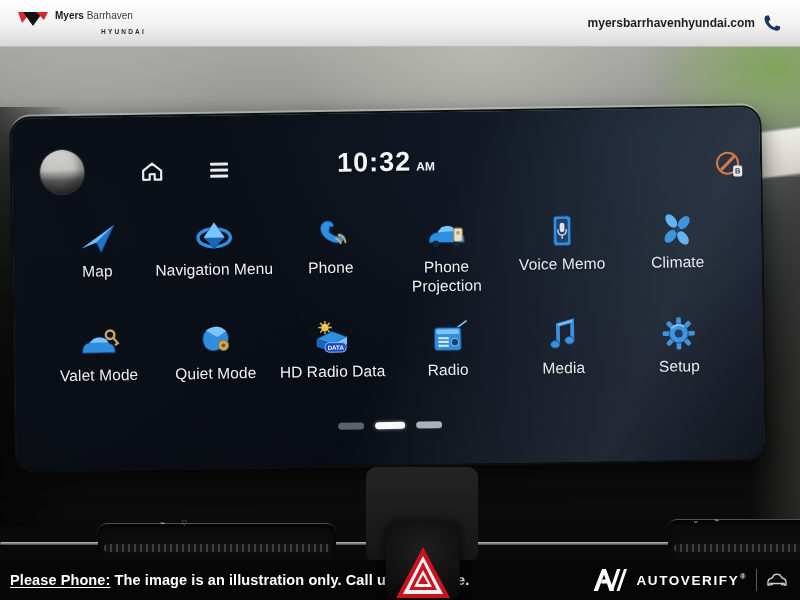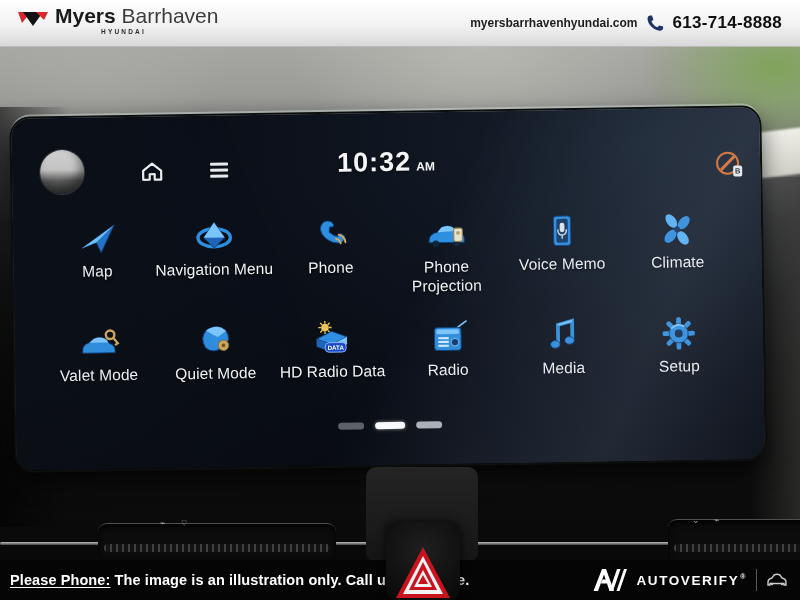--- a/index.html
+++ b/index.html
@@ -7,21 +7,21 @@
        font-family:"Liberation Sans",sans-serif;-webkit-font-smoothing:antialiased;}
 
   
   .banner{position:absolute;left:0;top:0;width:800px;height:47px;
     background:linear-gradient(180deg,#ffffff 0%,#f2f2f2 55%,#d8d8d8 100%);
     border-bottom:1px solid #b9b9b9;display:flex;align-items:center;justify-content:space-between;
     padding:0 18px;box-sizing:border-box;z-index:40;}
   .logo-wrap{display:flex;align-items:flex-start;gap:7px;}
   .logo-mark{margin-top:3px;}
   .logo-text{line-height:15px;}
-  .logo-line1{font-size:21px;color:#1a1a1a;}
+  .logo-line1{font-size:10px;color:#1a1a1a;}
   .logo-line1 .bold{font-weight:800;}
   .logo-line1 .light{font-weight:400;color:#3c3c3c;}
   .logo-sub{font-size:6.5px;letter-spacing:2.2px;color:#2e2e2e;font-weight:700;margin:1px 0 0 46px;}
   .banner-right{display:flex;align-items:center;gap:8px;}
   .site{font-size:12px;font-weight:700;color:#1d1d1d;}
   .phone-num{font-size:17px;font-weight:800;color:#101010;letter-spacing:.3px;}
 
   
   .photo{position:absolute;left:0;top:47px;width:800px;height:513px;overflow:hidden;
     background:
@@ -125,21 +125,20 @@
         <span class="light">Barrhaven</span>
       </div>
       <div class="logo-sub">HYUNDAI</div>
     </div>
   </div>
   <div class="banner-right">
     <span class="site">myersbarrhavenhyundai.com</span>
     <svg width="19" height="19" viewBox="0 0 20 20">
       <path d="M4.5,1.5 C2.6,1.6 1.5,3.2 1.6,5.1 c0.4,6.4 6.5,12.2 12.9,12.6 1.9,0.1 3.4,-1 3.5,-2.9 l0.1,-1.6 -4.3,-1.2 -1.6,2 C9.4,13.1 6.6,10.4 5.8,7.6 l2,-1.5 -1.5,-4.4 z" fill="#1e3264"></path>
     </svg>
-    <span class="phone-num">613-714-8888</span>
   </div>
 </div>
 
 <div class="photo">
   <div class="ledge"></div>
   <div class="side-shade-l"></div>
   <div class="side-shade-r"></div>
 
   <div class="panel">
 

